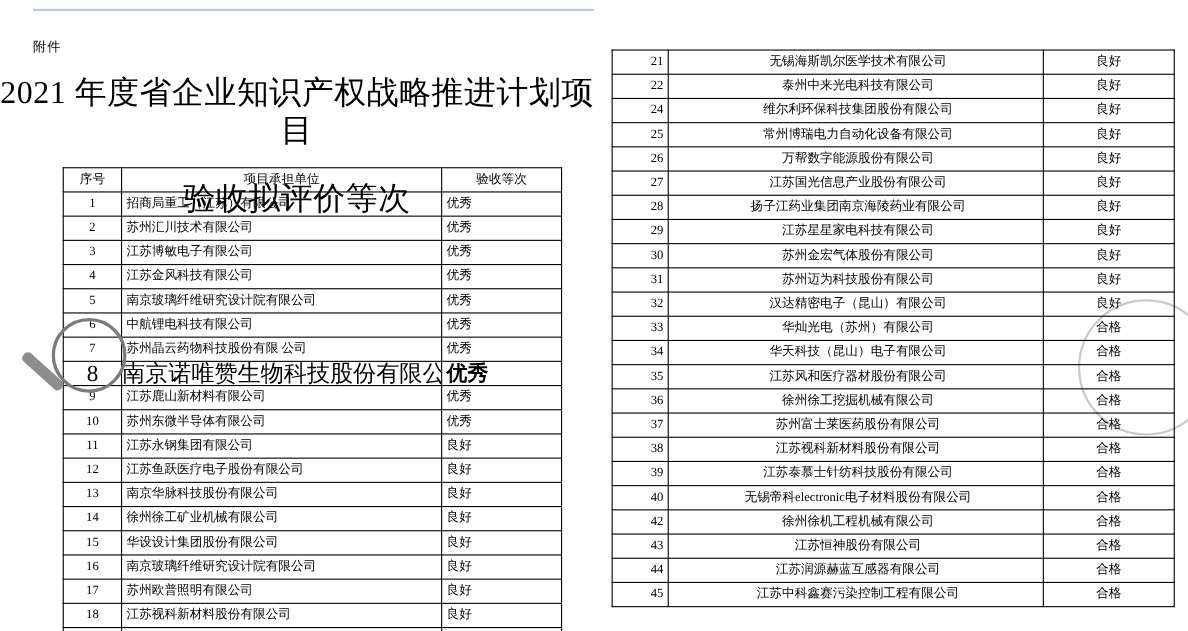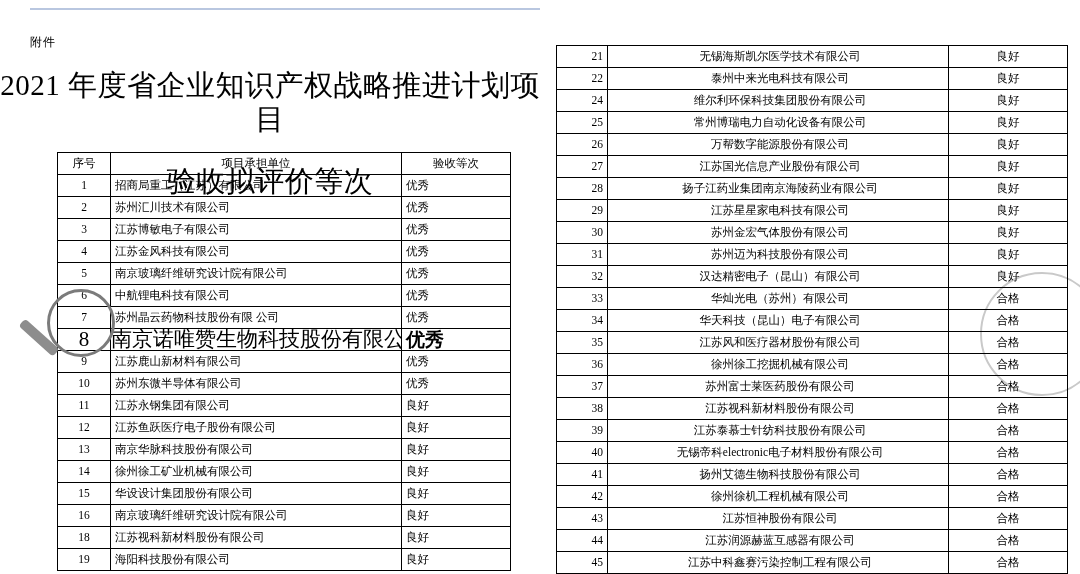--- a/index.html
+++ b/index.html
@@ -238,20 +238,25 @@
           <td class="c-no">15</td>
           <td class="c-unit">华设设计集团股份有限公司</td>
           <td class="c-grade">良好</td>
         </tr>
         <tr>
           <td class="c-no">16</td>
           <td class="c-unit">南京玻璃纤维研究设计院有限公司</td>
           <td class="c-grade">良好</td>
         </tr>
         <tr>
+          <td class="c-no">17</td>
+          <td class="c-unit">苏州欧普照明有限公司</td>
+          <td class="c-grade">良好</td>
+        </tr>
+        <tr>
           <td class="c-no">18</td>
           <td class="c-unit">江苏视科新材料股份有限公司</td>
           <td class="c-grade">良好</td>
         </tr>
         <tr>
           <td class="c-no">19</td>
           <td class="c-unit">海阳科技股份有限公司</td>
           <td class="c-grade">良好</td>
         </tr>
       </tbody>
@@ -354,25 +359,20 @@
         <td class="c-no">39</td>
         <td class="c-unit">江苏泰慕士针纺科技股份有限公司</td>
         <td class="c-grade">合格</td>
       </tr>
       <tr>
         <td class="c-no">40</td>
         <td class="c-unit">无锡帝科electronic电子材料股份有限公司</td>
         <td class="c-grade">合格</td>
       </tr>
       <tr>
-        <td class="c-no">41</td>
-        <td class="c-unit">扬州艾德生物科技股份有限公司</td>
-        <td class="c-grade">合格</td>
-      </tr>
-      <tr>
         <td class="c-no">42</td>
         <td class="c-unit">徐州徐机工程机械有限公司</td>
         <td class="c-grade">合格</td>
       </tr>
       <tr>
         <td class="c-no">43</td>
         <td class="c-unit">江苏恒神股份有限公司</td>
         <td class="c-grade">合格</td>
       </tr>
       <tr>

